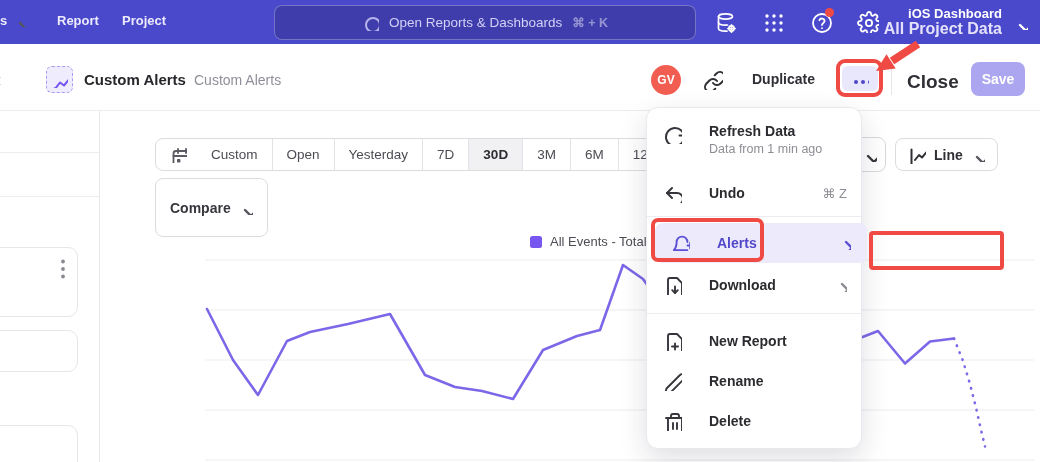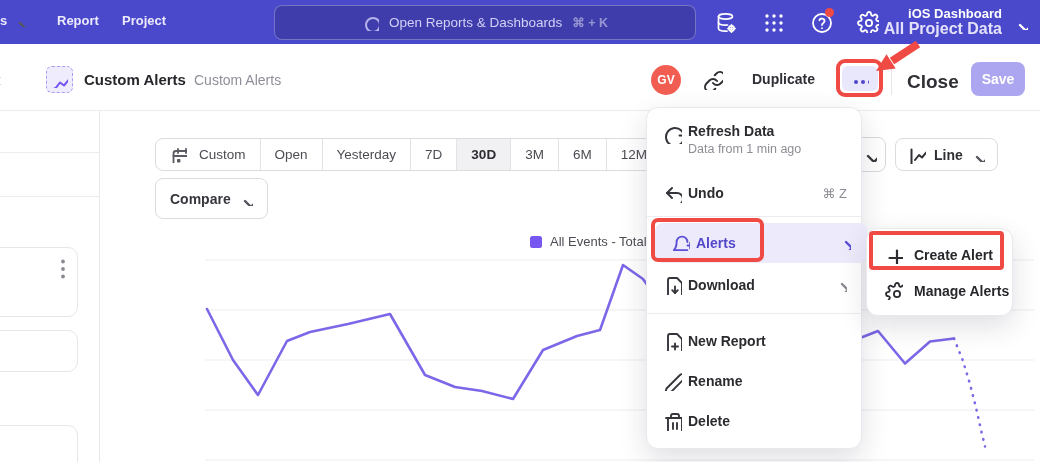--- a/index.html
+++ b/index.html
@@ -46,46 +46,46 @@
   
   .lpanel-vline{position:absolute;left:99px;top:110px;width:1px;height:352px;background:#e8e8ec;z-index:2;}
   .lp-line{position:absolute;left:0;height:1px;background:#ececf0;width:99px;z-index:2;}
   .lp-card{position:absolute;left:-22px;width:100px;background:#fff;border:1px solid #e6e6ea;
       border-radius:0 10px 10px 0;box-sizing:border-box;z-index:2;}
   .kebab{position:absolute;left:51px;top:257px;width:14px;height:26px;color:#8a8a92;z-index:3;cursor:pointer;}
 
   
   .range-ctl{position:absolute;left:155px;top:138px;height:31px;display:flex;align-items:stretch;
       border:1px solid #dcdcdf;border-radius:8px;overflow:hidden;background:#fff;z-index:3;}
-  .seg{display:flex;align-items:center;gap:12px;padding:0 14px;font-size:13.5px;color:#4c4c54;
+  .seg{display:flex;align-items:center;gap:24px;padding:0 14px;font-size:13.5px;color:#4c4c54;
       border-right:1px solid #e3e3e7;cursor:pointer;white-space:nowrap;}
   .seg:last-child{border-right:none;}
   .seg.sel{background:#f1f1f3;color:#2c2c32;font-weight:700;}
   .seg .cal{width:17px;height:17px;color:#5a5a62;}
-  .compare-btn{position:absolute;left:155px;top:178px;height:31px;padding:4px 14px;display:flex;align-items:center;gap:8px;
+  .compare-btn{position:absolute;left:155px;top:178px;height:31px;padding:13px 14px;display:flex;align-items:center;gap:8px;
       border:1px solid #dcdcdf;border-radius:8px;background:#fff;font-size:14px;font-weight:600;color:#36363c;z-index:3;cursor:pointer;}
   .hidden-btn{position:absolute;left:780px;top:137px;width:104px;height:33px;border:1px solid #d9d9dc;border-radius:8px;
       background:#fff;z-index:3;cursor:pointer;}
   .hidden-btn .chev{position:absolute;right:8px;top:9px;width:15px;height:15px;color:#3a3a40;}
   .line-btn{position:absolute;left:895px;top:138px;height:31px;padding:0 12px;display:flex;align-items:center;gap:8px;
       border:1px solid #dcdcdf;border-radius:8px;background:#fff;font-size:14px;font-weight:600;color:#2f2f35;z-index:3;cursor:pointer;}
   .chev-sm{width:14px;height:14px;color:#55555d;}
 
   
   #chart-svg{position:absolute;left:0;top:0;z-index:1;}
   #ylabels{position:absolute;left:148px;top:0;width:44px;height:462px;z-index:1;}
   .ytick{position:absolute;right:0;width:44px;text-align:right;font-size:12px;color:#6f6f77;}
   .legend{position:absolute;left:530px;top:234px;display:flex;align-items:center;gap:8px;z-index:1;}
   .legend .sw{width:12px;height:12px;border-radius:2.5px;cursor:pointer;}
   .legend .lt{font-size:13px;color:#4c4c54;}
 
   
   .menu{position:absolute;left:646px;top:107px;width:216px;height:342px;background:#fff;border:1px solid #e9e9ed;
       border-radius:12px;box-shadow:0 10px 28px rgba(25,25,60,0.14);box-sizing:border-box;z-index:10;}
-  .m-row{position:absolute;left:0;width:216px;display:flex;align-items:center;padding:0 16px;gap:6px;
+  .m-row{position:absolute;left:0;width:216px;display:flex;align-items:center;padding:0 16px;gap:27px;
       box-sizing:border-box;cursor:pointer;}
   .m-row .mic{width:19px;height:19px;color:#35353b;flex:0 0 auto;}
   .m-label{font-size:14px;font-weight:600;color:#2b2b30;}
   .m-sub{font-size:12.5px;color:#8d8d95;margin-top:3px;}
   .m-short{margin-left:auto;font-size:13px;color:#8d8d95;}
   .m-chev{margin-left:auto;width:14px;height:14px;color:#8a8a92;}
   .m-sep{position:absolute;left:0;width:216px;height:1px;background:#ececf0;}
   .row-alerts{left:8px;width:212px;border-radius:8px;background:#edebfb;}
   .row-alerts .mic{color:#5b4fd6;}
   .row-alerts .m-label{color:#5247c9;}
@@ -398,34 +398,20 @@
       <span class="m-label">Rename</span>
     </div>
     <div class="m-row" style="top:294px;height:38px">
       <svg class="mic">
           <use href="#i-trash"></use>
         </svg>
       <span class="m-label">Delete</span>
     </div>
   </div>
 
-  <div class="submenu">
-    <div class="s-row" style="top:10px">
-      <svg class="mic">
-          <use href="#i-plus"></use>
-        </svg>
-      <span class="s-label">Create Alert</span>
-    </div>
-    <div class="s-row" style="top:46px">
-      <svg class="mic">
-          <use href="#i-gear"></use>
-        </svg>
-      <span class="s-label">Manage Alerts</span>
-    </div>
-  </div>
 
   <div class="anno anno-ell"></div>
   <div class="anno anno-alerts"></div>
   <div class="anno anno-create"></div>
   <svg class="anno-arrow" viewBox="0 0 70 40">
     <line x1="60" y1="4" x2="34" y2="21" stroke="#f04a45" stroke-width="8"></line>
     <polygon points="18,31 28.5,14.2 37.7,28.4" fill="#f04a45"></polygon>
   </svg>
 
 </div>

